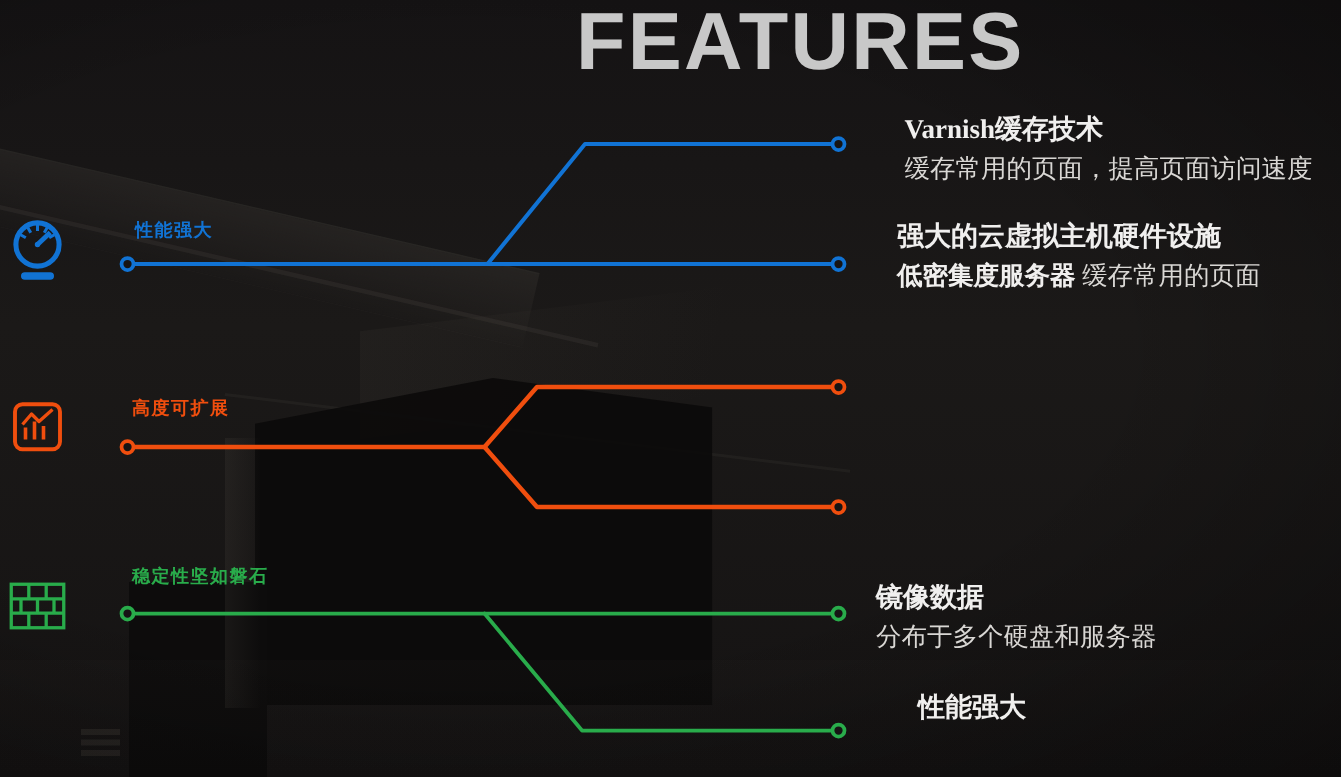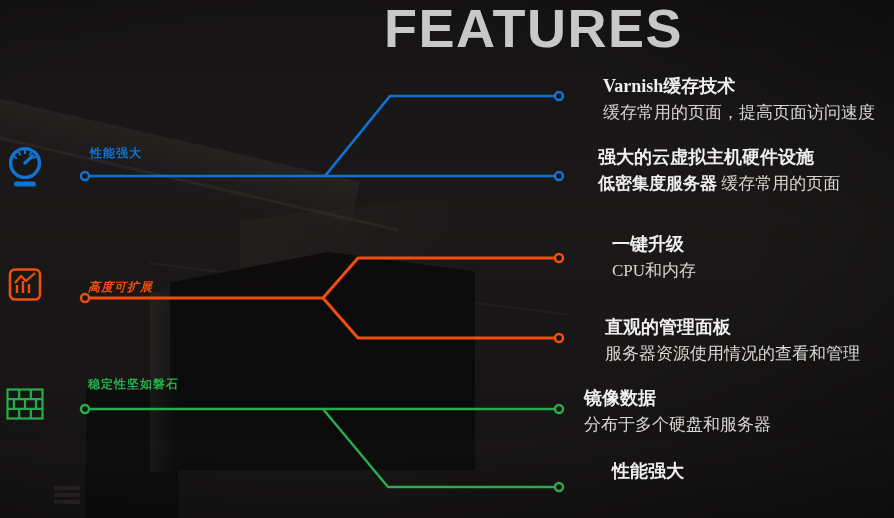--- a/index.html
+++ b/index.html
@@ -98,21 +98,21 @@
   </svg>
   <div class="cat-label" style="left: 90px; top: 145px; color: rgb(17, 115, 212);">性能强大</div>
 
   <svg class="cat-icon" style="left: 8px; top: 266px; width: 34px; height: 37px; color: rgb(240, 78, 14);" viewBox="0 0 34 37" stroke="currentColor" fill="none">
     <rect x="2" y="3.5" width="30" height="30" rx="5" stroke-width="2.6"></rect>
     <line x1="9" y1="27" x2="9" y2="19" stroke-width="2.4"></line>
     <line x1="15" y1="27" x2="15" y2="15" stroke-width="2.4"></line>
     <line x1="21" y1="27" x2="21" y2="18" stroke-width="2.4"></line>
     <polyline points="7,17 13,10 18,15 27,7" stroke-width="2.2" stroke-linejoin="round"></polyline>
   </svg>
-  <div class="cat-label" style="left: 88px; top: 279px; color: rgb(240, 78, 14); font-style: italic;">高度可扩展</div>
+  <div class="cat-label" style="left: 88px; top: 264px; color: rgb(240, 78, 14);">高度可扩展</div>
 
   <svg class="cat-icon" style="left: 6px; top: 388px; width: 38px; height: 32px; color: rgb(41, 172, 75);" viewBox="0 0 38 32" stroke="currentColor" fill="none">
     <rect x="1.5" y="1.5" width="35" height="29" stroke-width="2.2"></rect>
     <line x1="1.5" y1="11.2" x2="36.5" y2="11.2" stroke-width="2.2"></line>
     <line x1="1.5" y1="20.8" x2="36.5" y2="20.8" stroke-width="2.2"></line>
     <line x1="13.2" y1="1.5" x2="13.2" y2="11.2" stroke-width="2.2"></line>
     <line x1="24.8" y1="1.5" x2="24.8" y2="11.2" stroke-width="2.2"></line>
     <line x1="8" y1="11.2" x2="8" y2="20.8" stroke-width="2.2"></line>
     <line x1="19" y1="11.2" x2="19" y2="20.8" stroke-width="2.2"></line>
     <line x1="30" y1="11.2" x2="30" y2="20.8" stroke-width="2.2"></line>
@@ -124,29 +124,21 @@
   <div class="feature" style="left:603px;top:74px">
     <div class="f-heading">Varnish缓存技术</div>
     <div class="f-desc"><span class="f-strong"></span><span>缓存常用的页面，提高页面访问速度</span></div>
   </div>
 
   <div class="feature" style="left:598px;top:145px">
     <div class="f-heading">强大的云虚拟主机硬件设施</div>
     <div class="f-desc"><span class="f-strong">低密集度服务器</span><span> 缓存常用的页面</span></div>
   </div>
 
-  <div class="feature" style="left:612px;top:232px">
-    <div class="f-heading">一键升级</div>
-    <div class="f-desc"><span class="f-strong"></span><span>CPU和内存</span></div>
-  </div>
 
-  <div class="feature" style="left:605px;top:315px">
-    <div class="f-heading">直观的管理面板</div>
-    <div class="f-desc"><span class="f-strong"></span><span>服务器资源使用情况的查看和管理</span></div>
-  </div>
 
   <div class="feature" style="left:584px;top:386px">
     <div class="f-heading">镜像数据</div>
     <div class="f-desc"><span class="f-strong"></span><span>分布于多个硬盘和服务器</span></div>
   </div>
 
   <div class="feature" style="left:612px;top:459px">
     <div class="f-heading">性能强大</div>
   </div>
 

